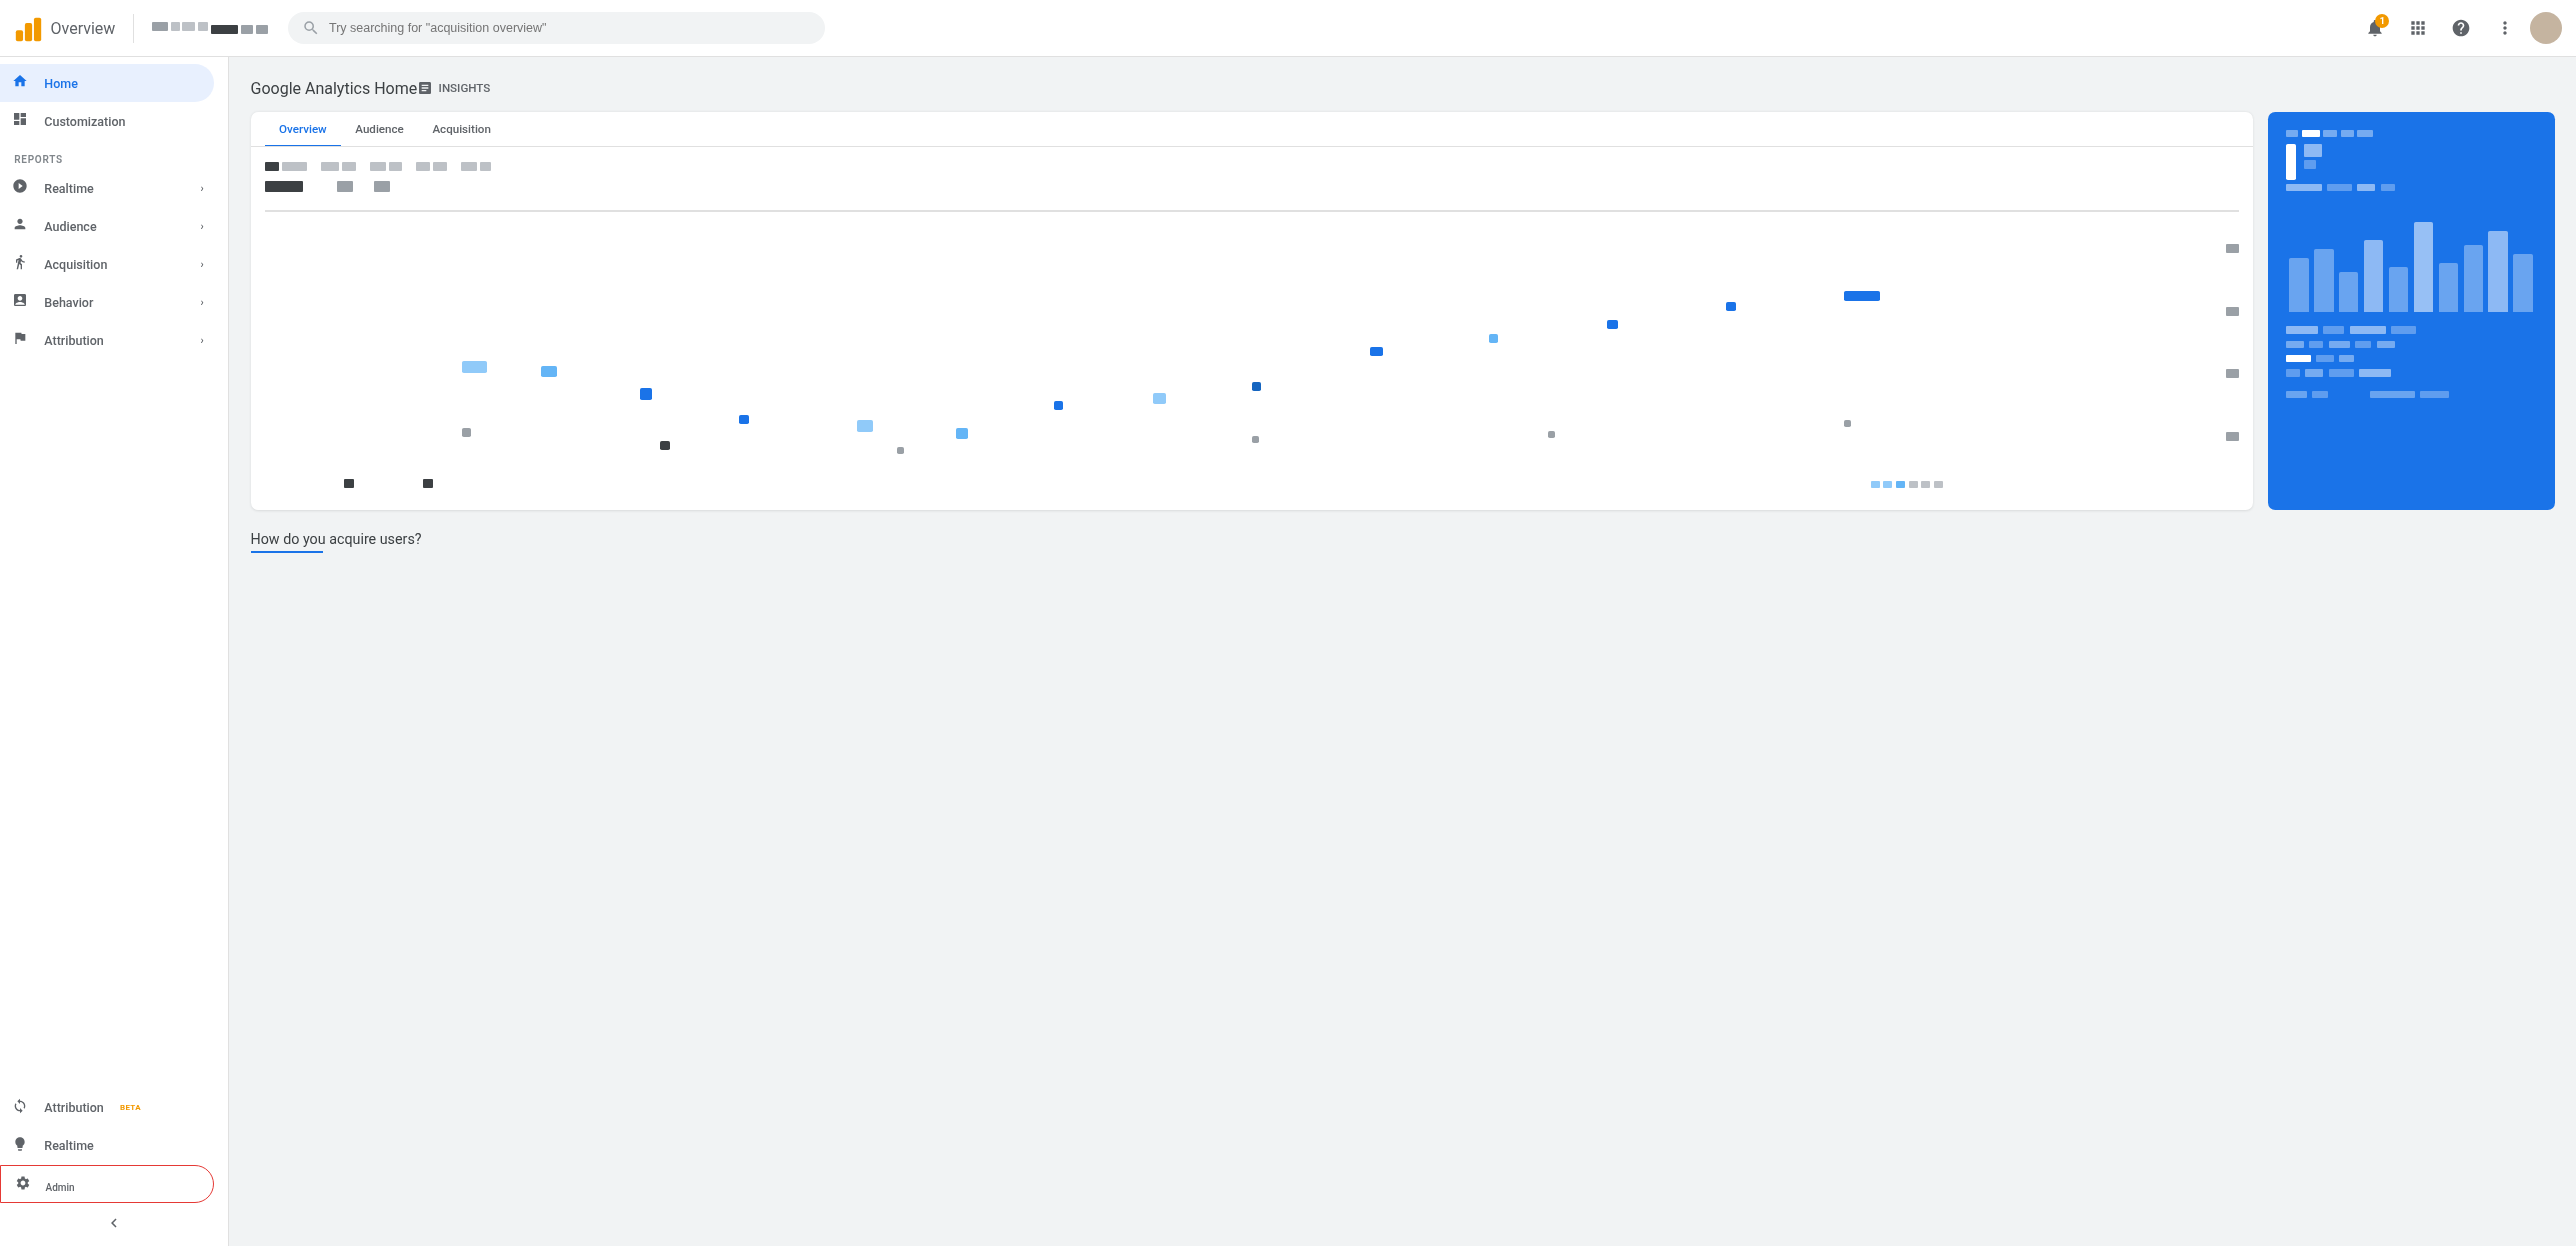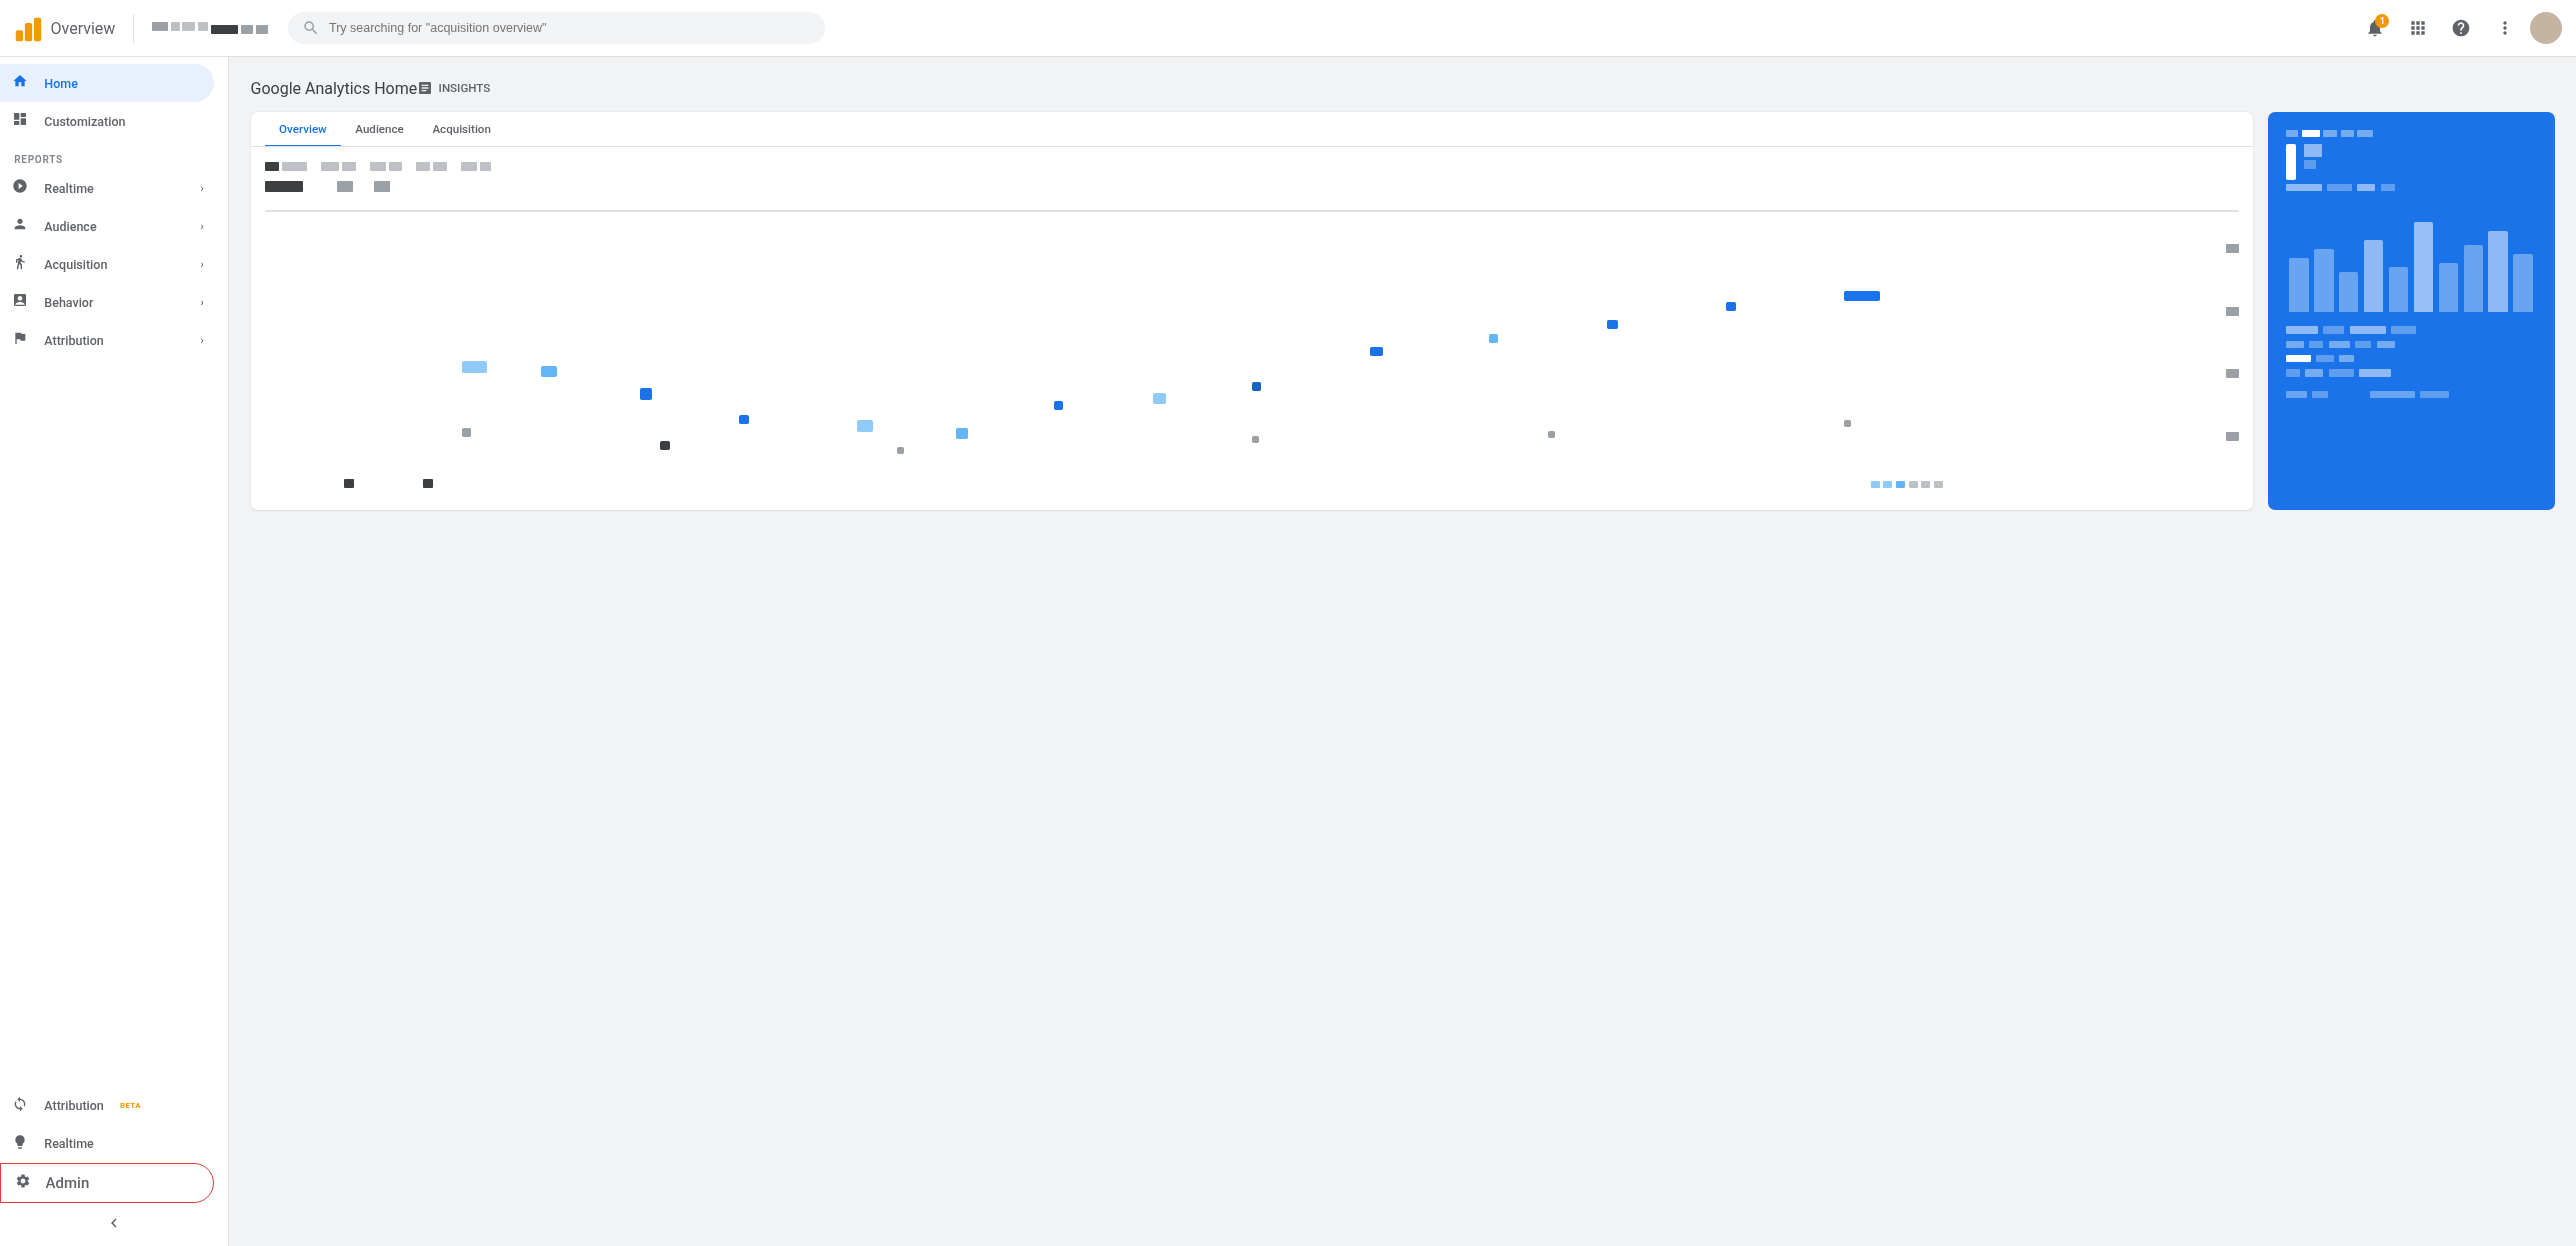--- a/index.html
+++ b/index.html
@@ -55,23 +55,23 @@
       font-size: 10px; font-weight: 600; color: #80868b;
       padding: 14.3px 14.3px 3.6px; letter-spacing: 0.7px; text-transform: uppercase;
     }
     .nav-item .chevron { margin-left: auto; font-size: 10.7px; }
     .beta-badge {
       font-size: 8px; font-weight: 700; color: #f29900;
       background: transparent; letter-spacing: 0.4px; margin-left: 1.8px;
     }
     .sidebar-spacer { flex: 1; }
     .admin-item {
-      display: flex; align-items: center; gap: 14.3px;
+      display: flex; align-items: flex-end; gap: 14.3px;
       padding: 9px 14.3px; cursor: pointer; border-radius: 0 21.5px 21.5px 0;
-      margin-right: 14.3px; color: #5f6368; font-size: 15px; font-weight: 500;
+      margin-right: 14.3px; color: #5f6368; font-size: 10px; font-weight: 500;
       border: 1.8px solid #e53935; margin-bottom: 3.6px;
     }
     .collapse-btn {
       display: flex; align-items: center; justify-content: center;
       padding: 7.2px 14.3px; cursor: pointer; color: #5f6368;
     }
 
     
     .main-content { flex: 1; overflow-y: auto; padding: 21.5px; }
     .page-header {
@@ -436,16 +436,20 @@
         </div>
         <div style="display:flex;gap:5.4px;margin:14.3px 0 7.2px;">
           <div style="width:21.5px;height:7.2px;background:rgba(255,255,255,0.35);border-radius:0.9px;"></div>
           <div style="width:16px;height:7.2px;background:rgba(255,255,255,0.3);border-radius:0.9px;"></div>
           <div style="width:45px;height:7.2px;background:rgba(255,255,255,0.35);border-radius:0.9px;margin-left:36px;"></div>
           <div style="width:29px;height:7.2px;background:rgba(255,255,255,0.3);border-radius:0.9px;"></div>
         </div>
       </div>
     </div>
 
+    <div>
+      <h2 class="section-title">How do you acquire users?</h2>
+      <div class="section-underline"></div>
+    </div>
 
   </main>
 </div>
 
 
 </body></html>

